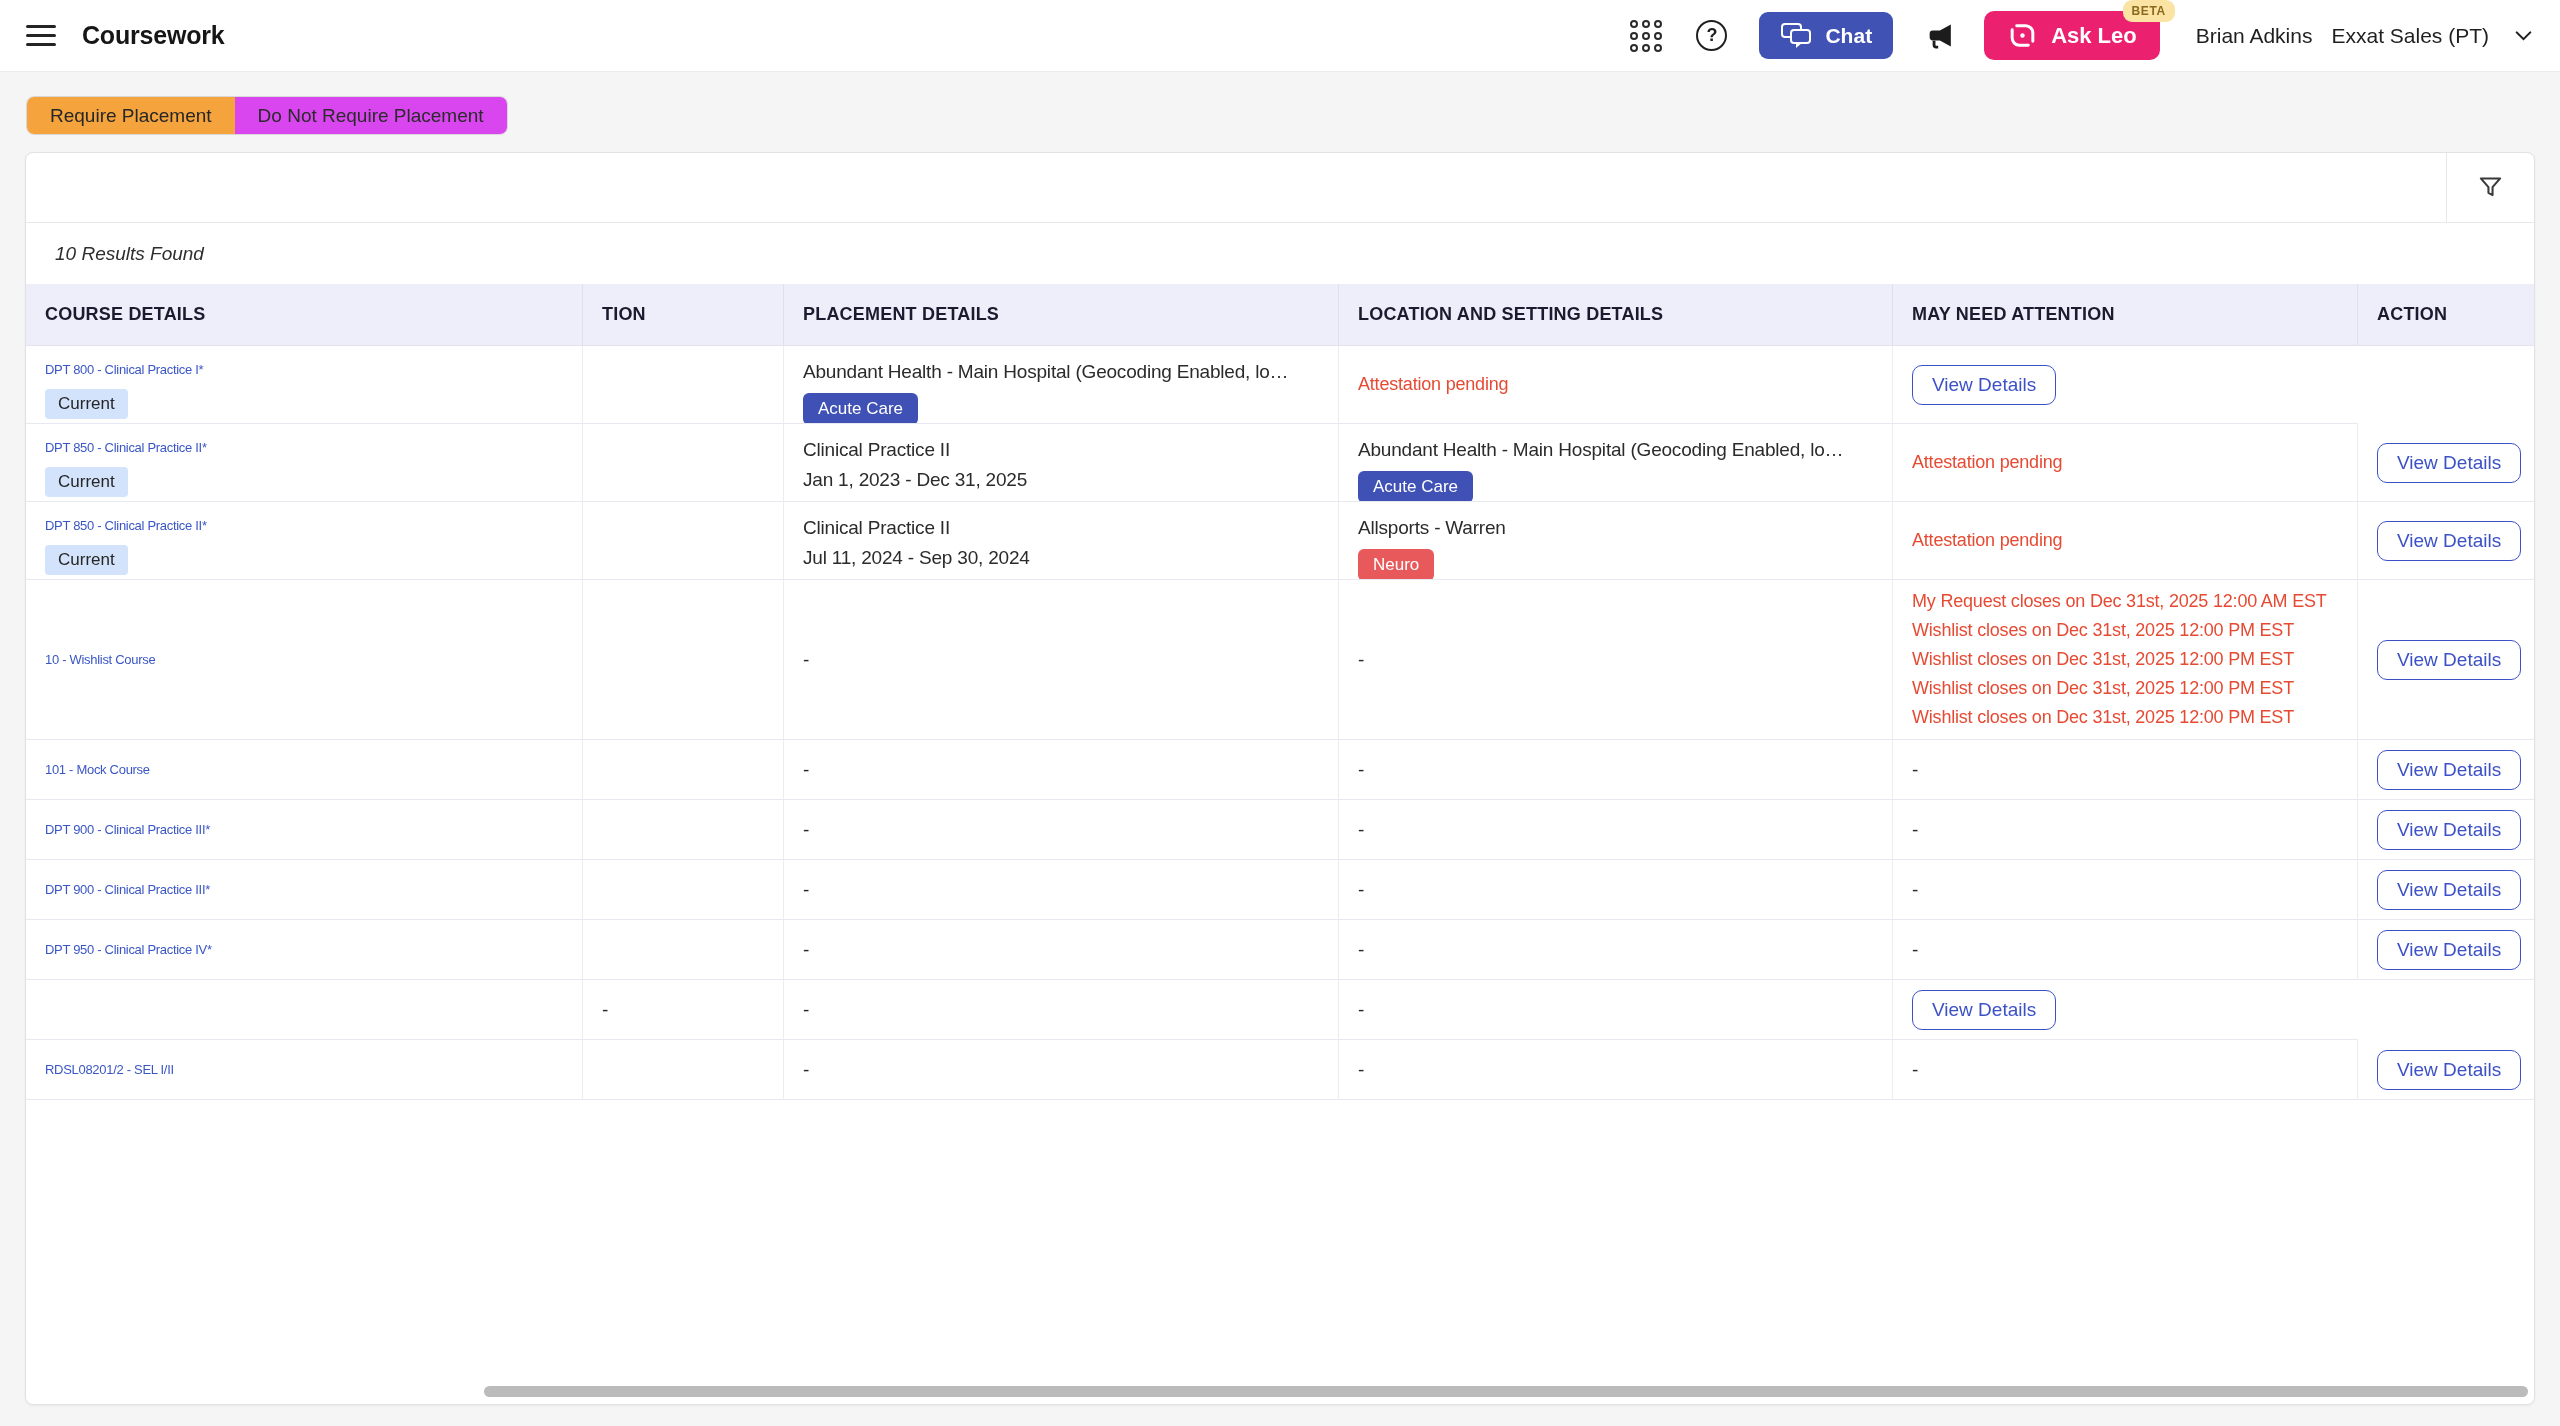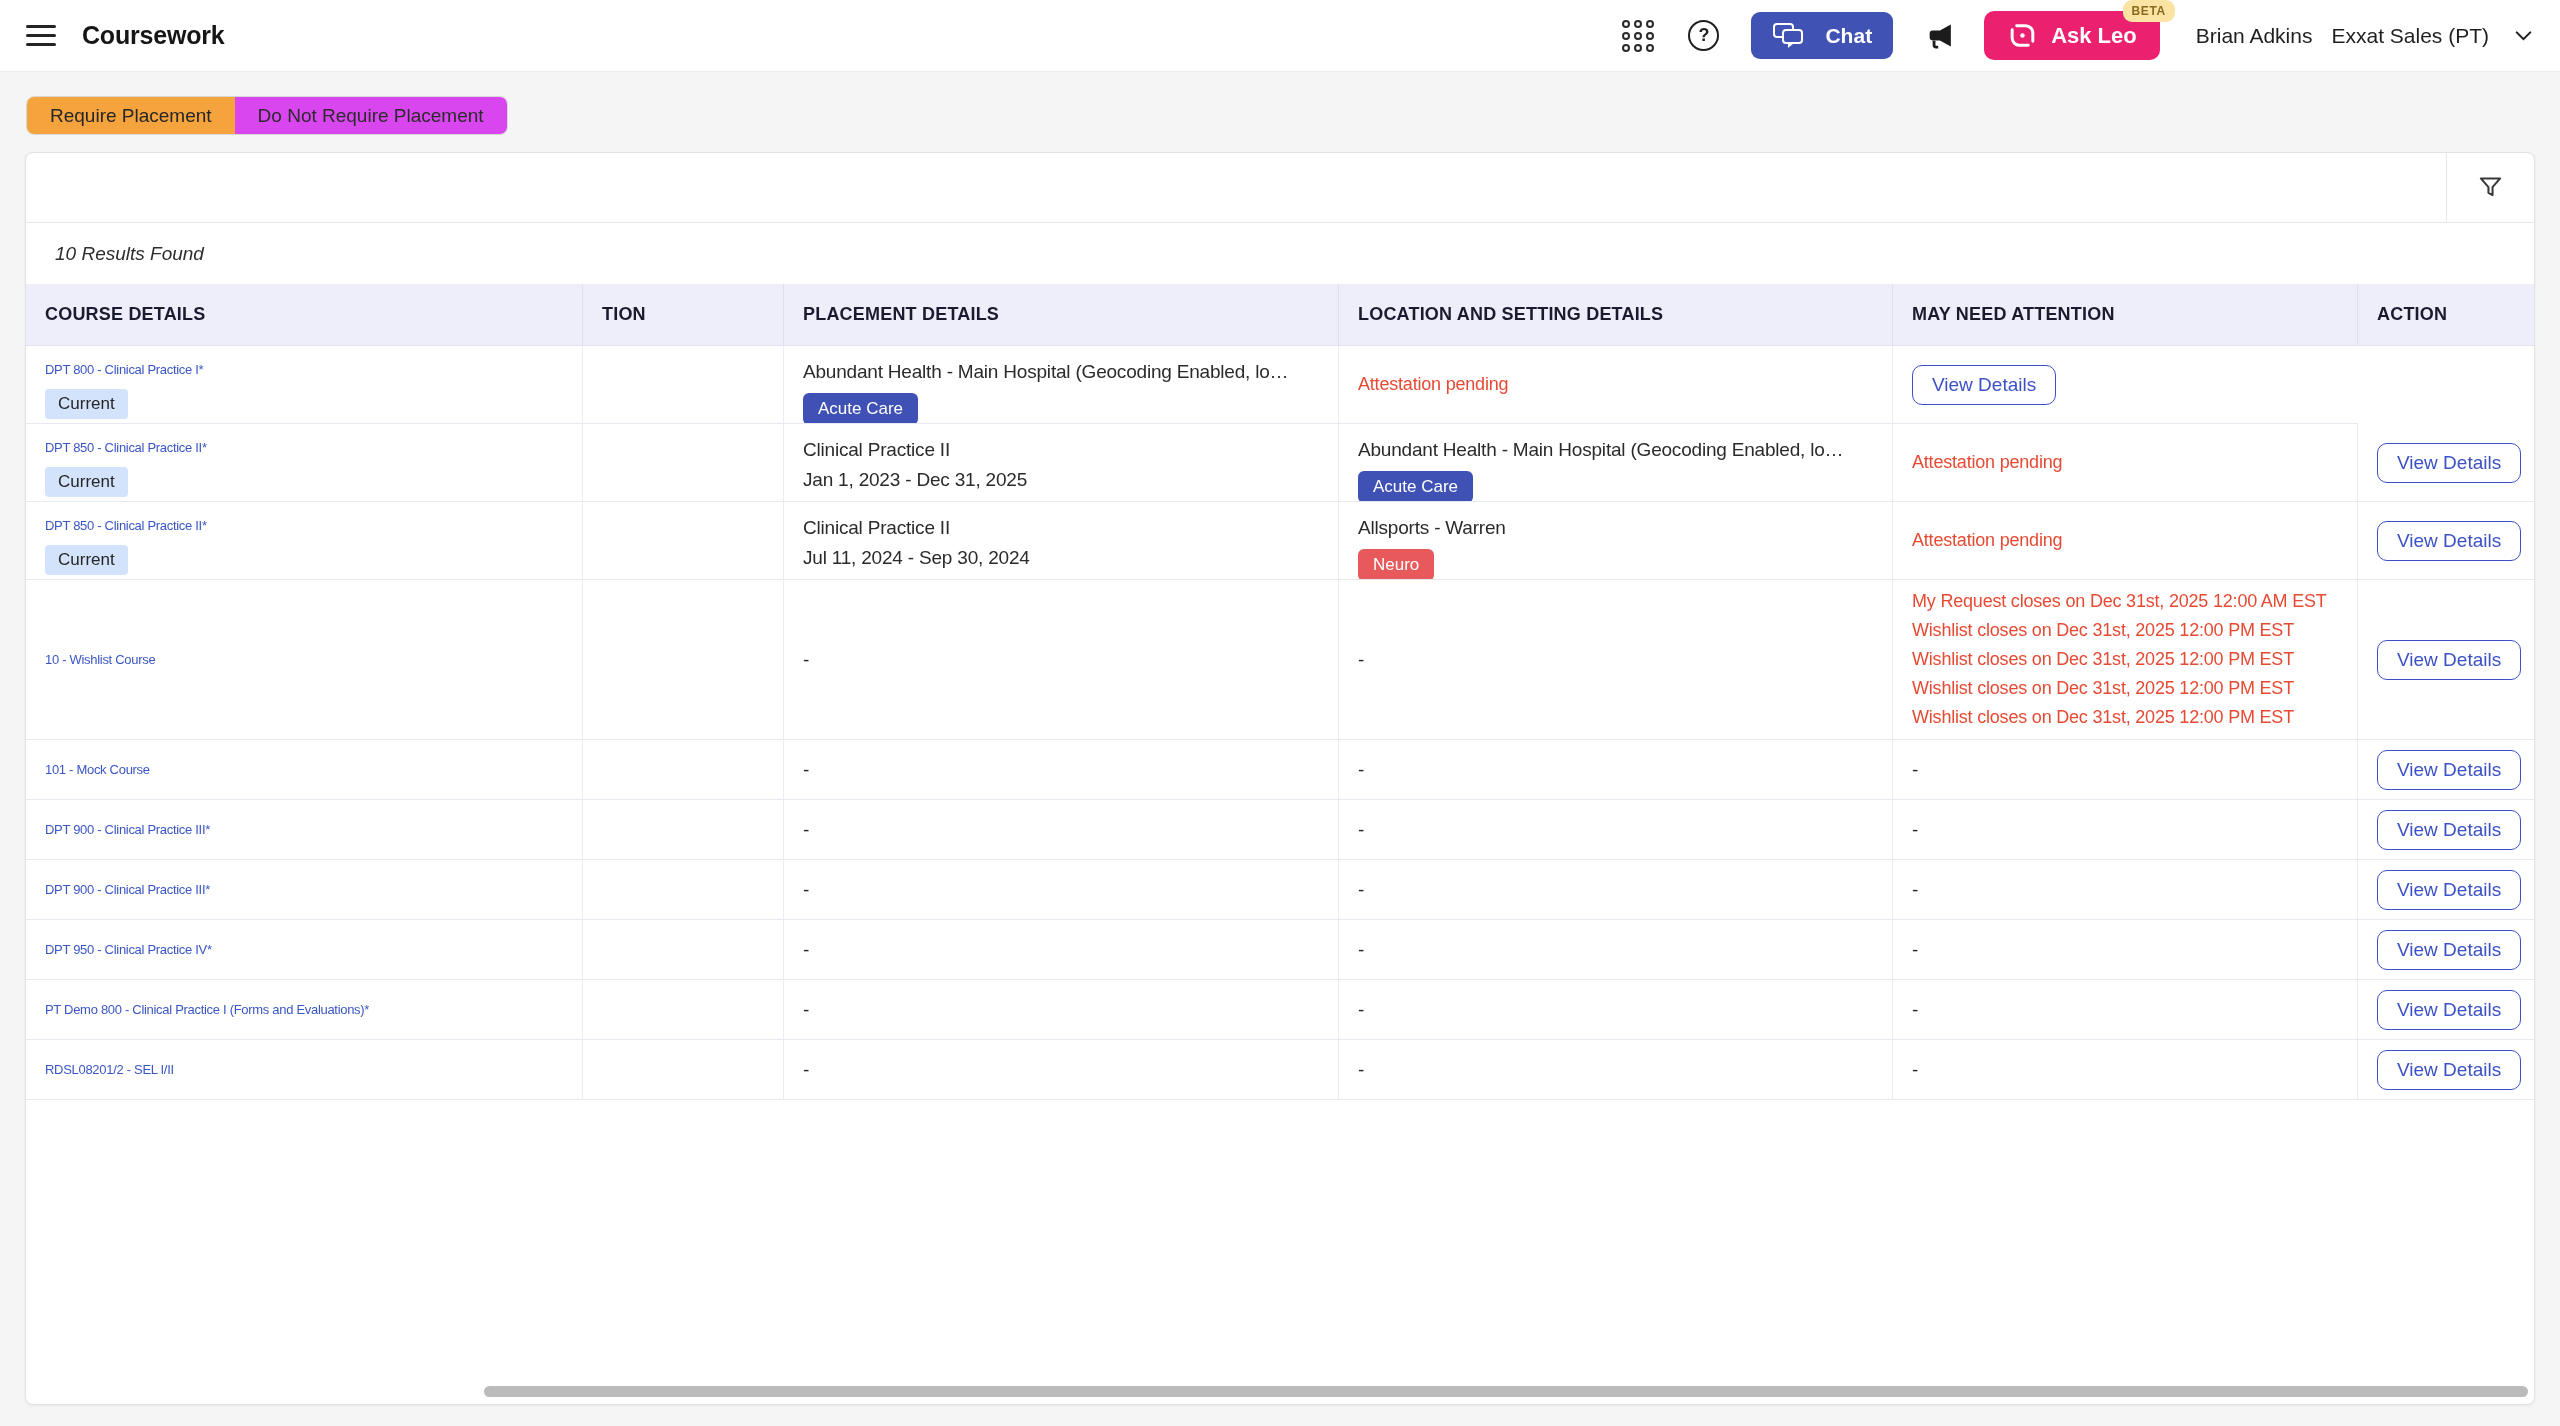--- a/index.html
+++ b/index.html
@@ -21,21 +21,21 @@
   .topbar-right { margin-left: auto; display: flex; align-items: center; }
   .waffle { display: grid; grid-template-columns: repeat(3, 8px); grid-gap: 4px; cursor: pointer; }
   .waffle i { width: 8px; height: 8px; border: 2.2px solid #2A2A2A; border-radius: 50%; }
   .help-circle {
     width: 31px; height: 31px; border: 2.5px solid #1F1F1F; border-radius: 50%;
     display: flex; align-items: center; justify-content: center;
     font-size: 18px; font-weight: 700; color: #1F1F1F; margin-left: 34px; cursor: pointer;
   }
   .chat-btn {
     margin-left: 32px; height: 47px; padding: 0 21px; background: #4053B5; border: none;
-    border-radius: 9px; color: #FFFFFF; display: flex; align-items: center; gap: 19px;
+    border-radius: 9px; color: #FFFFFF; display: flex; align-items: center; gap: 11px;
     font-size: 21px; font-weight: 700; cursor: pointer; font-family: inherit;
   }
   .megaphone { margin-left: 32px; display: flex; cursor: pointer; }
   .askleo-btn {
     margin-left: 28px; position: relative; height: 49px; padding: 0 23px; background: #EB2170;
     border: none; border-radius: 10px; color: #FFFFFF; display: flex; align-items: center; gap: 13px;
     font-size: 22px; font-weight: 700; cursor: pointer; font-family: inherit;
   }
   .beta-badge {
     position: absolute; top: -11px; right: -15px; background: #FBE3A4; color: #8A6A1E;
@@ -361,23 +361,20 @@
     </div>
     <div class="td">
       <span class="cell-line">-</span>
     </div>
     <div class="td">
       <button class="view-details-btn">View Details</button>
     </div>
   </div>
 
   <div class="trow slim">
-    <div class="td">
-      <a class="course-link">PT Demo 800 - Clinical Practice I (Forms and Evaluations)*</a>
-    </div>
     <div class="td"></div>
     <div class="td">
       <span class="cell-line">-</span>
     </div>
     <div class="td">
       <span class="cell-line">-</span>
     </div>
     <div class="td">
       <span class="cell-line">-</span>
     </div>

